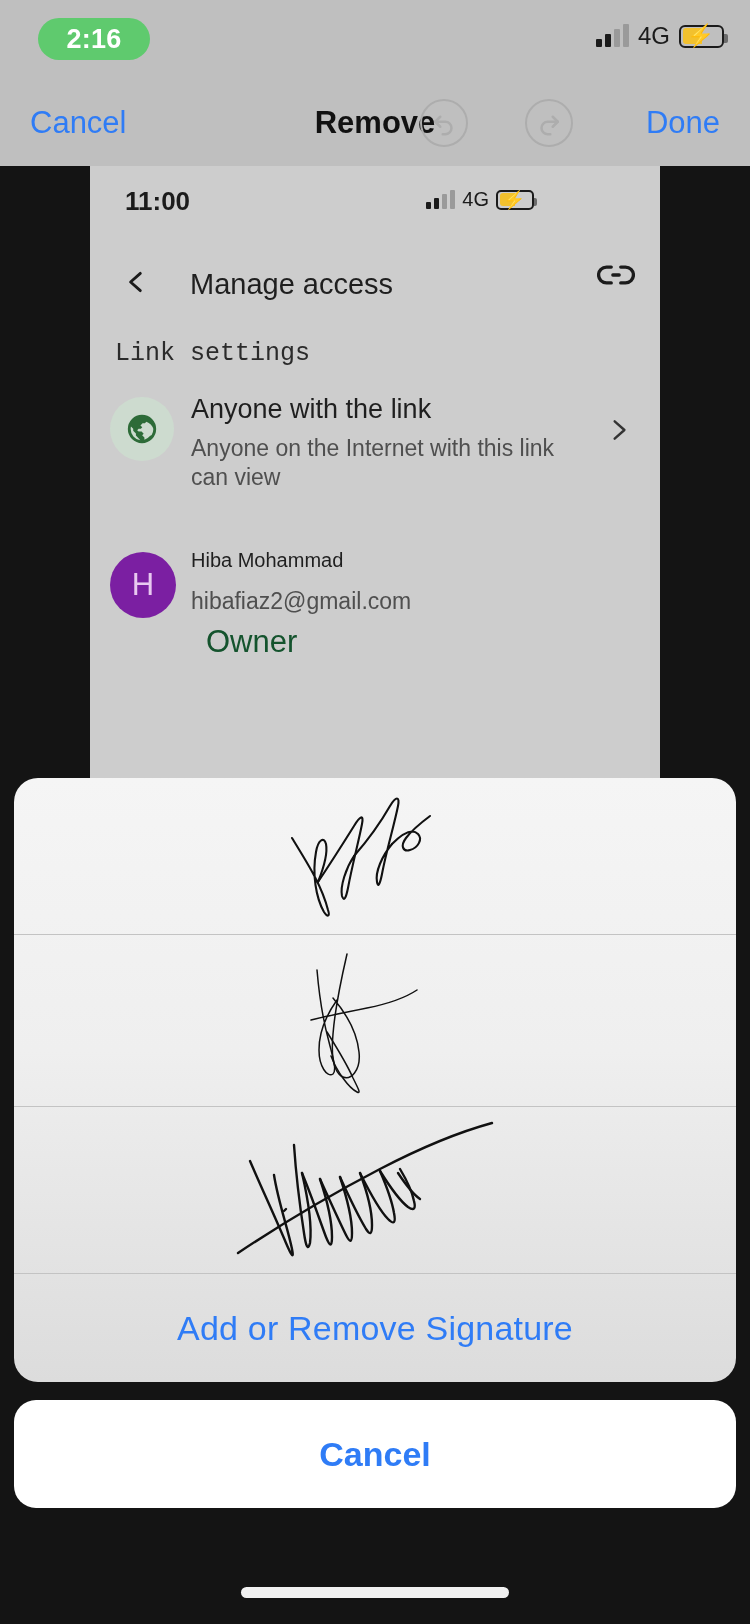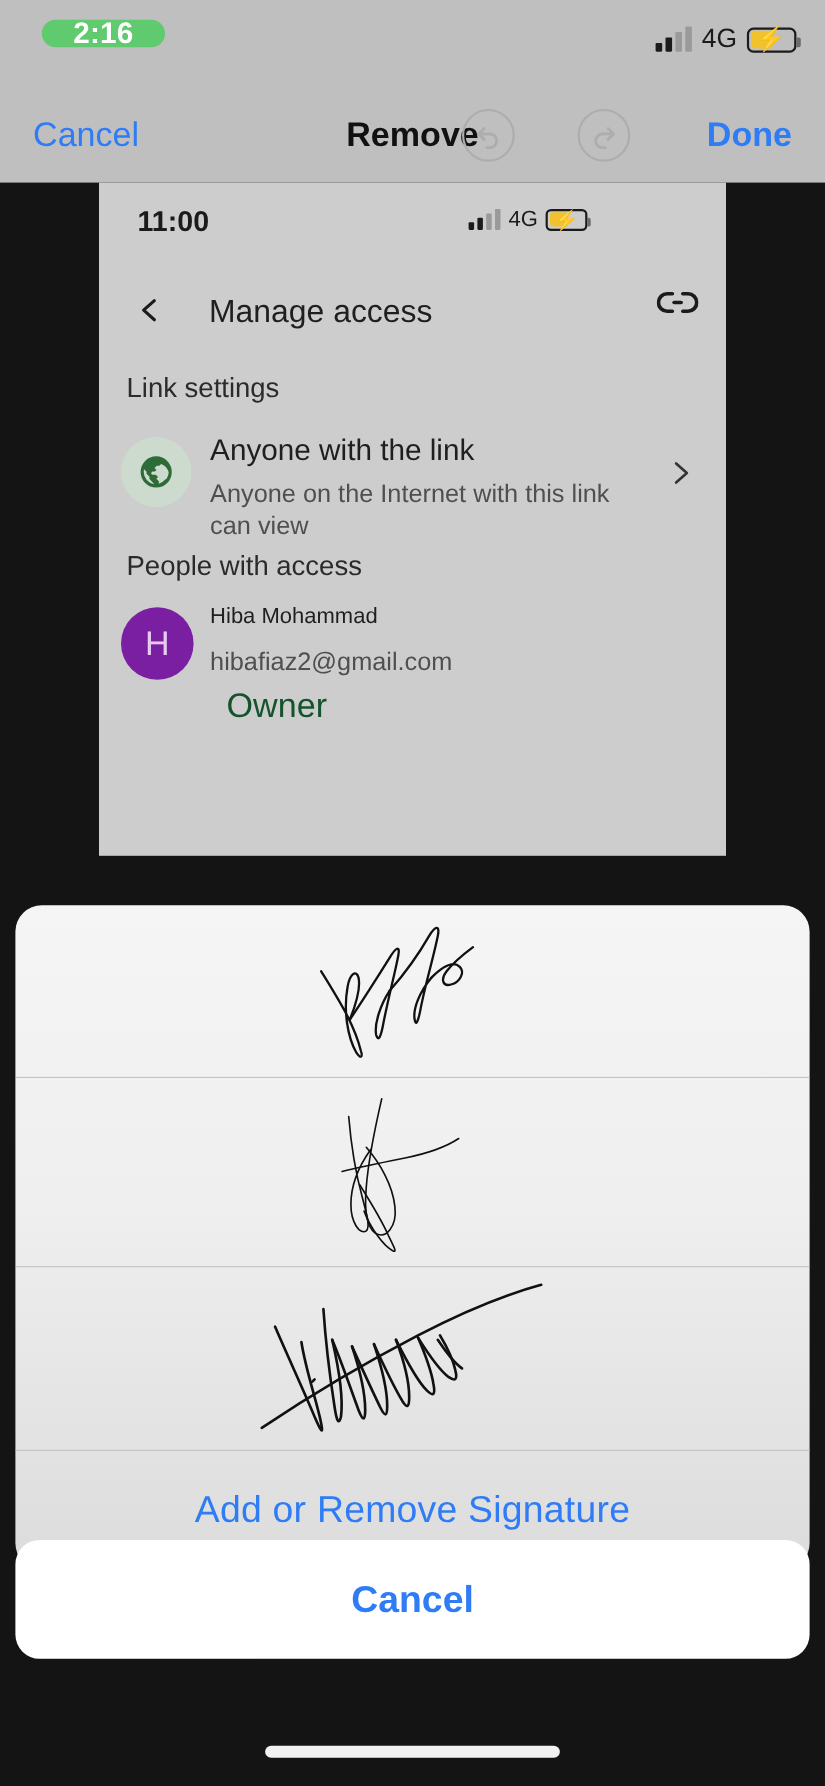--- a/index.html
+++ b/index.html
@@ -14,21 +14,21 @@
   
   .markup-chrome{
     position:absolute; left:0; top:0; width:750px; height:166px;
     background:#bfbfbf;
   }
   .statusbar{
     position:absolute; left:0; top:0; width:750px; height:80px;
   }
   .time-pill{
     position:absolute; left:38px; top:18px;
-    width:112px; height:25px; border-radius:21px;
+    width:112px; height:42px; border-radius:21px;
     background:#5fca6e; color:#ffffff;
     font-size:27px; font-weight:600; letter-spacing:.2px;
     display:flex; align-items:center; justify-content:center;
   }
   .status-right{
     position:absolute; right:26px; top:22px;
     display:flex; align-items:center; gap:9px;
   }
   .sig-bars{ display:flex; align-items:flex-end; gap:3px; height:22px; }
   .sig-bars i{ display:block; width:6px; background:#1b1b1b; border-radius:1px; }
@@ -59,21 +59,21 @@
     display:flex; align-items:center;
   }
   .mk-cancel{
     position:absolute; left:30px; font-size:31px; color:#2f7cf6; font-weight:400;
   }
   .mk-title{
     position:absolute; left:0; width:750px; text-align:center;
     font-size:31px; font-weight:700; color:#111;
   }
   .mk-done{
-    position:absolute; right:30px; font-size:31px; color:#2f7cf6; font-weight:700;text-align:center;
+    position:absolute; right:30px; font-size:31px; color:#2f7cf6; font-weight:400;text-align:center;
   }
   .mk-undo{ position:absolute; left:420px; }
   .mk-redo{ position:absolute; left:525px; }
   .mk-icon-circle{
     width:48px; height:48px; border-radius:50%;
     border:2px solid #adadad; display:flex; align-items:center; justify-content:center;
   }
 
   
   .shot{
@@ -110,21 +110,21 @@
   }
   .shot-appbar-title{
     position:absolute; left:100px; top:34px;
     font-size:29px; color:#1f1f1f; font-weight:400;
   }
   .link-icon{
     position:absolute; right:25px; top:28px;
   }
 
   .section-label{
-    position:absolute; font-size:25px; color:#2b2b2b; font-weight:400;
+    position:absolute; font-size:25px; color:#2b2b2b; font-weight:400;font-family:Liberation Mono, monospace;
   }
   .sec-link{ left:25px; top:173px; }
   .sec-people{ left:25px; top:335px; }
 
   .link-row{ position:absolute; left:0; top:222px; width:570px; height:100px; }
   .globe-wrap{
     position:absolute; left:20px; top:9px;
     width:64px; height:64px; border-radius:50%; background:#cddbcf;
     display:flex; align-items:center; justify-content:center;
   }
@@ -156,21 +156,20 @@
   }
   .person-role{
     position:absolute; left:116px; top:78px; font-size:31px; color:#14532d;
   }
 
   
   .sheet{
     position:absolute; left:14px; top:778px; width:722px; height:604px;
     border-radius:24px; overflow:hidden;
     background:linear-gradient(180deg,#f5f5f5 0%,#efefef 45%,#dcdcdc 100%);
-    margin-top:45px;
   }
   .sig-row{
     position:relative; width:100%;
     display:flex; align-items:center; justify-content:center;
     border-bottom:1px solid #c3c3c3;
   }
   .sig-row.r1{ height:157px; }
   .sig-row.r2{ height:172px; }
   .sig-row.r3{ height:167px; }
   .sig-row svg{ display:block; }
@@ -283,21 +282,20 @@
       </div>
       <div class="link-title">Anyone with the link</div>
       <div class="link-sub">Anyone on the Internet with this link can view</div>
       <div class="row-chevron">
         <svg width="26" height="40" viewBox="0 0 24 24" fill="none" stroke="#333" stroke-width="2.2" stroke-linecap="round" stroke-linejoin="round">
           <path d="M8 4l9 8-9 8"></path>
         </svg>
       </div>
     </div>
 
-    <div class="section-label sec-people">People with access</div>
 
     <div class="person-row">
       <div class="avatar">H</div>
       <div class="person-name">Hiba Mohammad</div>
       <div class="person-email">hibafiaz2@gmail.com</div>
       <div class="person-role">Owner</div>
     </div>
   </div>
 
   <div class="sheet">

